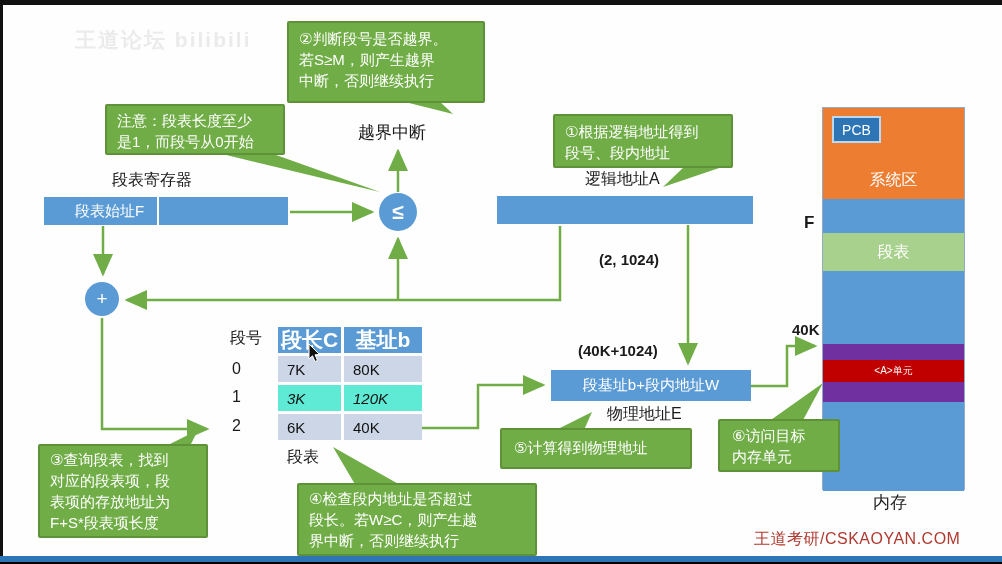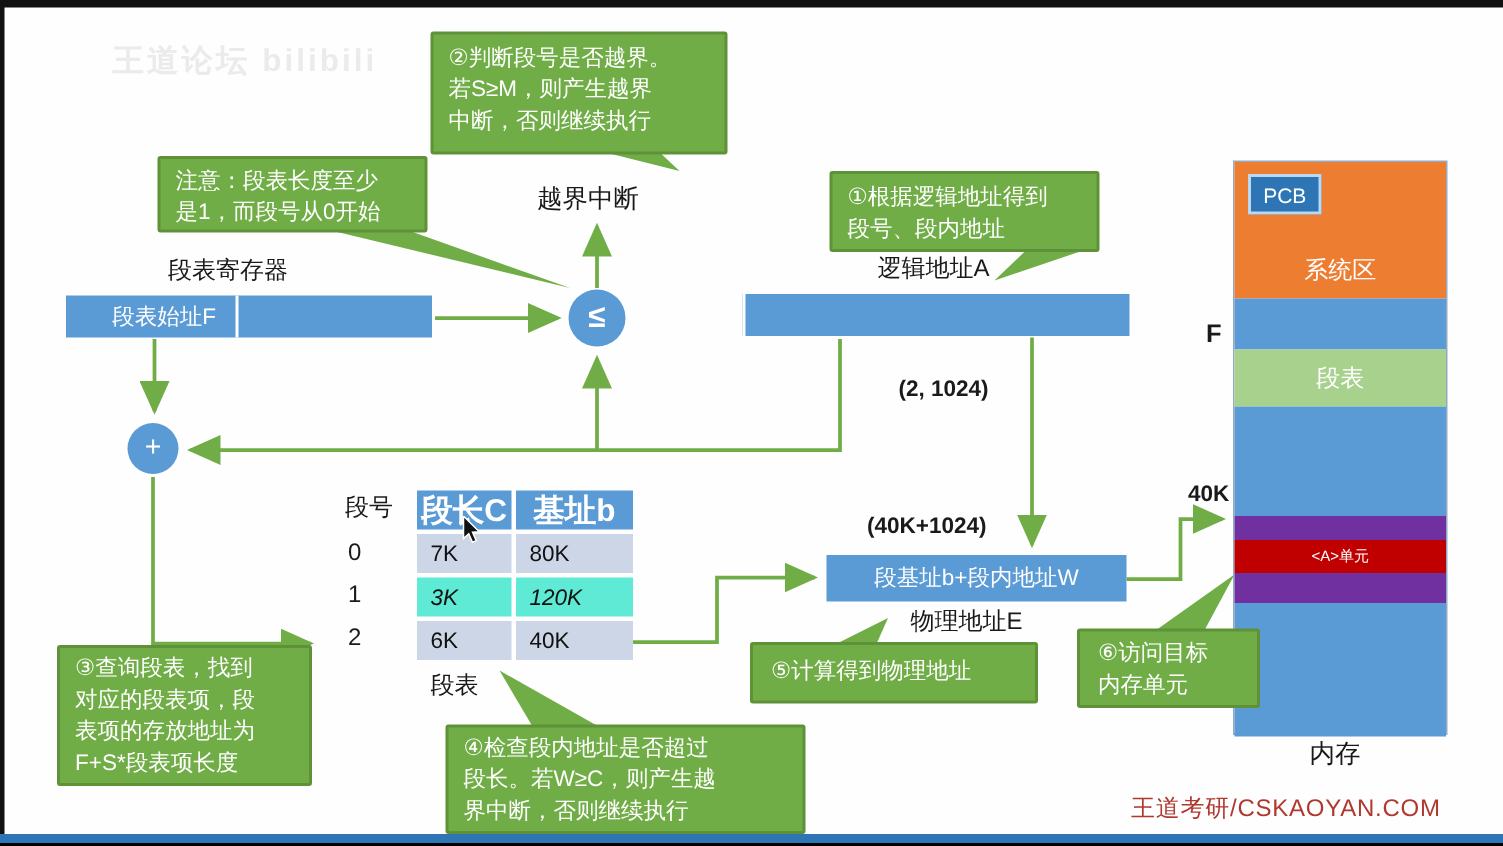--- a/index.html
+++ b/index.html
@@ -112,21 +112,21 @@
 
 <div class="abs watermark">王道论坛  bilibili</div>
 
 <div class="abs callout" style="left:105px; top:104px; width:180px; height:51px; padding:4px 10px;">注意：段表长度至少
 是1，而段号从0开始</div>
 <div class="abs callout" style="left:287px; top:21px; width:198px; height:82px; padding:5px 10px;">②判断段号是否越界。
 若S≥M，则产生越界
 中断，否则继续执行</div>
 <div class="abs callout" style="left:553px; top:114px; width:180px; height:54px;">①根据逻辑地址得到
 段号、段内地址</div>
-<div class="abs callout" style="left:38px; top:430px; width:170px; height:94px; padding:3px 10px;">③查询段表，找到
+<div class="abs callout" style="left:38px; top:444px; width:170px; height:94px; padding:3px 10px;">③查询段表，找到
 对应的段表项，段
 表项的存放地址为
 F+S*段表项长度</div>
 <div class="abs callout" style="left:297px; top:483px; width:240px; height:73px; padding:3px 10px;">④检查段内地址是否超过
 段长。若W≥C，则产生越
 界中断，否则继续执行</div>
 <div class="abs callout" style="left:500px; top:428px; width:192px; height:41px; padding:7px 12px;">⑤计算得到物理地址</div>
 <div class="abs callout" style="left:718px; top:419px; width:122px; height:53px; padding:4px 12px;">⑥访问目标
 内存单元</div>
 

